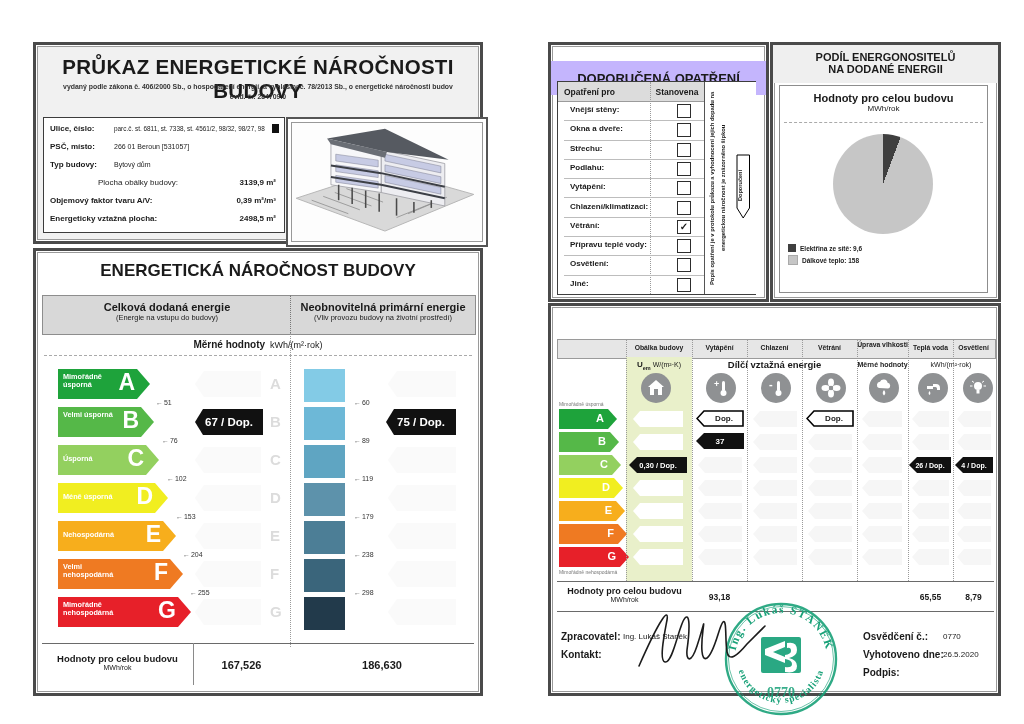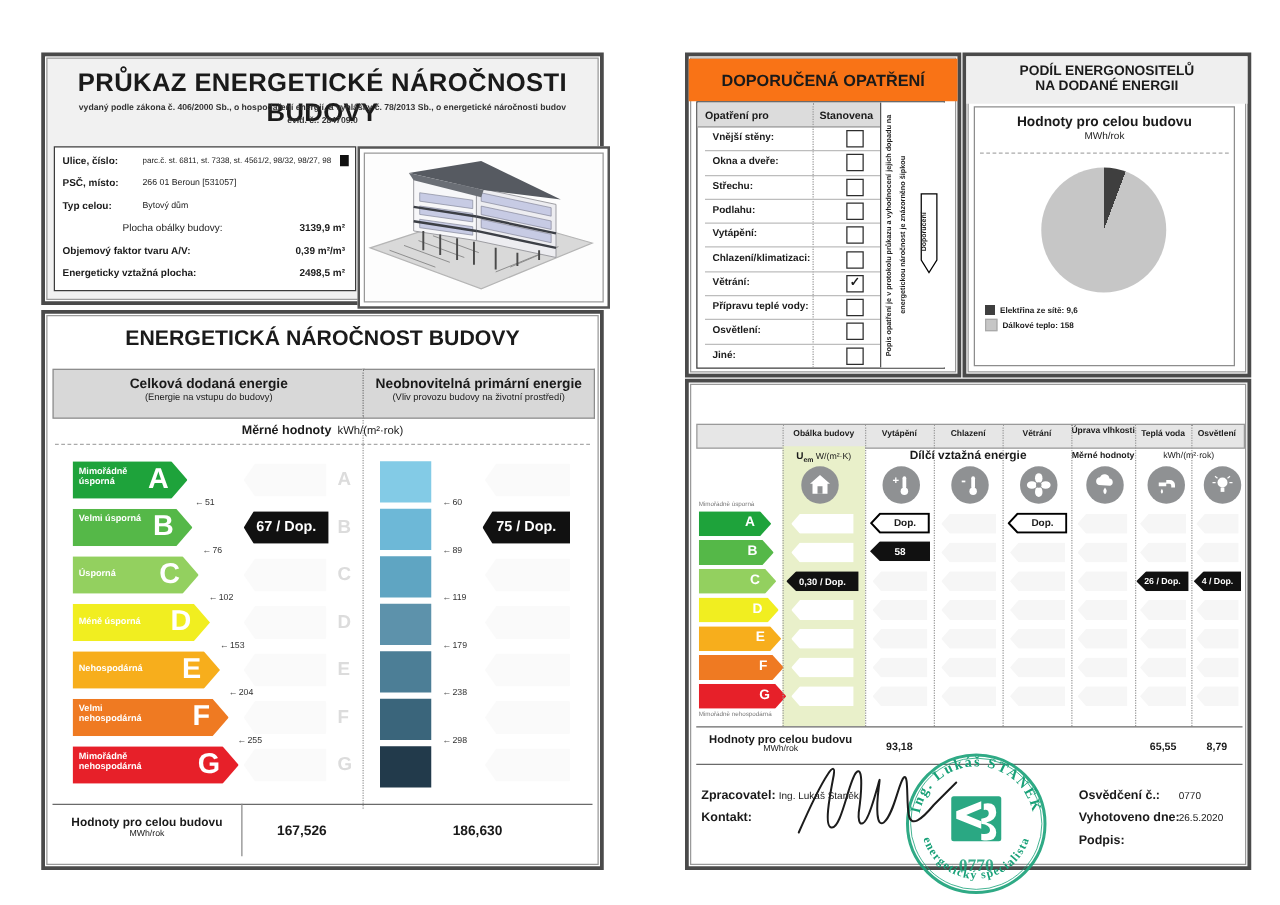--- a/index.html
+++ b/index.html
@@ -43,21 +43,21 @@
     <div class="abs ctr" style="left:0;top:48px;width:100%;font-size:6.9px;font-weight:bold;color:#333;">evid. č.: 284709.0</div>
 
     <div class="abs" style="left:7px;top:72px;width:240px;height:114px;border:1.5px solid #3c3c3c;background:#fff;">
       <div class="abs" style="left:6px;top:6px;font-size:8px;font-weight:bold;">Ulice, číslo:</div>
       <div class="abs" style="left:70px;top:7px;font-size:6.4px;white-space:nowrap;">parc.č. st. 6811, st. 7338, st. 4561/2, 98/32, 98/27, 98</div>
       <div class="abs" style="left:228px;top:6px;width:7px;height:9px;background:#111;"></div>
 
       <div class="abs" style="left:6px;top:24px;font-size:8px;font-weight:bold;">PSČ, místo:</div>
       <div class="abs" style="left:70px;top:25px;font-size:7px;">266 01  Beroun [531057]</div>
 
-      <div class="abs" style="left:6px;top:42px;font-size:8px;font-weight:bold;">Typ celou:</div>
+      <div class="abs" style="left:6px;top:42px;font-size:8px;font-weight:bold;">Typ budovy:</div>
       <div class="abs" style="left:70px;top:43px;font-size:7px;">Bytový dům</div>
 
       <div class="abs" style="left:6px;top:60px;font-size:8px;font-weight:normal;padding-left:48px;">Plocha obálky budovy:</div>
       <div class="abs" style="right:8px;top:60px;font-size:8px;font-weight:bold;">3139,9 m²</div>
 
       <div class="abs" style="left:6px;top:78px;font-size:8px;font-weight:bold;">Objemový faktor tvaru A/V:</div>
       <div class="abs" style="right:8px;top:78px;font-size:8px;font-weight:bold;">0,39 m²/m³</div>
 
       <div class="abs" style="left:6px;top:96px;font-size:8px;font-weight:bold;">Energeticky vztažná plocha:</div>
       <div class="abs" style="right:8px;top:96px;font-size:8px;font-weight:bold;">2498,5 m²</div>
@@ -208,21 +208,21 @@
     <div class="abs" style="left:157px;top:392px;height:42px;border-left:1px solid #8a8a8a;"></div>
     <div class="abs ctr" style="left:6px;top:402px;width:151px;">
       <div class="b" style="font-size:9.5px;">Hodnoty pro celou budovu</div>
       <div style="font-size:7px;">MWh/rok</div>
     </div>
     <div class="abs ctr b" style="left:157px;top:408px;width:97px;font-size:11px;">167,526</div>
     <div class="abs ctr b" style="left:254px;top:408px;width:184px;font-size:11px;">186,630</div>
   </div>
 
   <div class="panel" style="left:548px;top:42px;width:215px;height:254px;">
-    <div class="abs ctr" style="left:0;top:2px;width:100%;height:34px;background:#f97316;">
+    <div class="abs ctr" style="left:0;top:16px;width:100%;height:34px;background:#c4b5fd;">
       <div style="font-size:13px;font-weight:bold;margin-top:10px;">DOPORUČENÁ OPATŘENÍ</div>
     </div>
     <div class="abs" style="left:6px;top:36px;width:197px;height:212px;border:1.5px solid #3d3d3d;background:#fff;">
 
       <div class="abs" style="left:0;top:0;width:146px;height:19px;background:#dcdcdc;border-bottom:1px solid #9b9b9b;">
         <span class="abs b" style="left:6px;top:5px;font-size:8.5px;">Opatření pro</span>
         <span class="abs b ctr" style="left:92px;top:5px;width:54px;font-size:8.5px;">Stanovena</span>
       </div>
       <div class="dotcol" style="left:92px;top:0;height:212px;"></div>
 
@@ -447,21 +447,21 @@
     <div class="ghost-sm" style="left:406px;top:243px;width:34px;background:#f6f6f6;"></div>
 
     <div class="badge-l" style="left:78px;top:151px;width:58px;height:16px;font-size:7.5px;">0,30 / Dop.</div>
 
     <div class="obadge" style="left:145px;top:104px;width:48px;height:17px;">
       <svg width="48" height="17" viewBox="0 0 48 17">
           <polygon points="8,1 47,1 47,16 8,16 1,8.5" fill="#fff" stroke="#000" stroke-width="1.6"></polygon>
         </svg>
       <span>Dop.</span>
     </div>
-    <div class="badge-l" style="left:145px;top:127px;width:48px;height:16px;font-size:8px;">58</div>
+    <div class="badge-l" style="left:145px;top:127px;width:48px;height:16px;font-size:8px;">37</div>
 
     <div class="obadge" style="left:255px;top:104px;width:48px;height:17px;">
       <svg width="48" height="17" viewBox="0 0 48 17">
           <polygon points="8,1 47,1 47,16 8,16 1,8.5" fill="#fff" stroke="#000" stroke-width="1.6"></polygon>
         </svg>
       <span>Dop.</span>
     </div>
 
     <div class="badge-l" style="left:358px;top:151px;width:42px;height:16px;font-size:7px;">26 / Dop.</div>
     <div class="badge-l" style="left:404px;top:151px;width:38px;height:16px;font-size:7px;">4 / Dop.</div>

